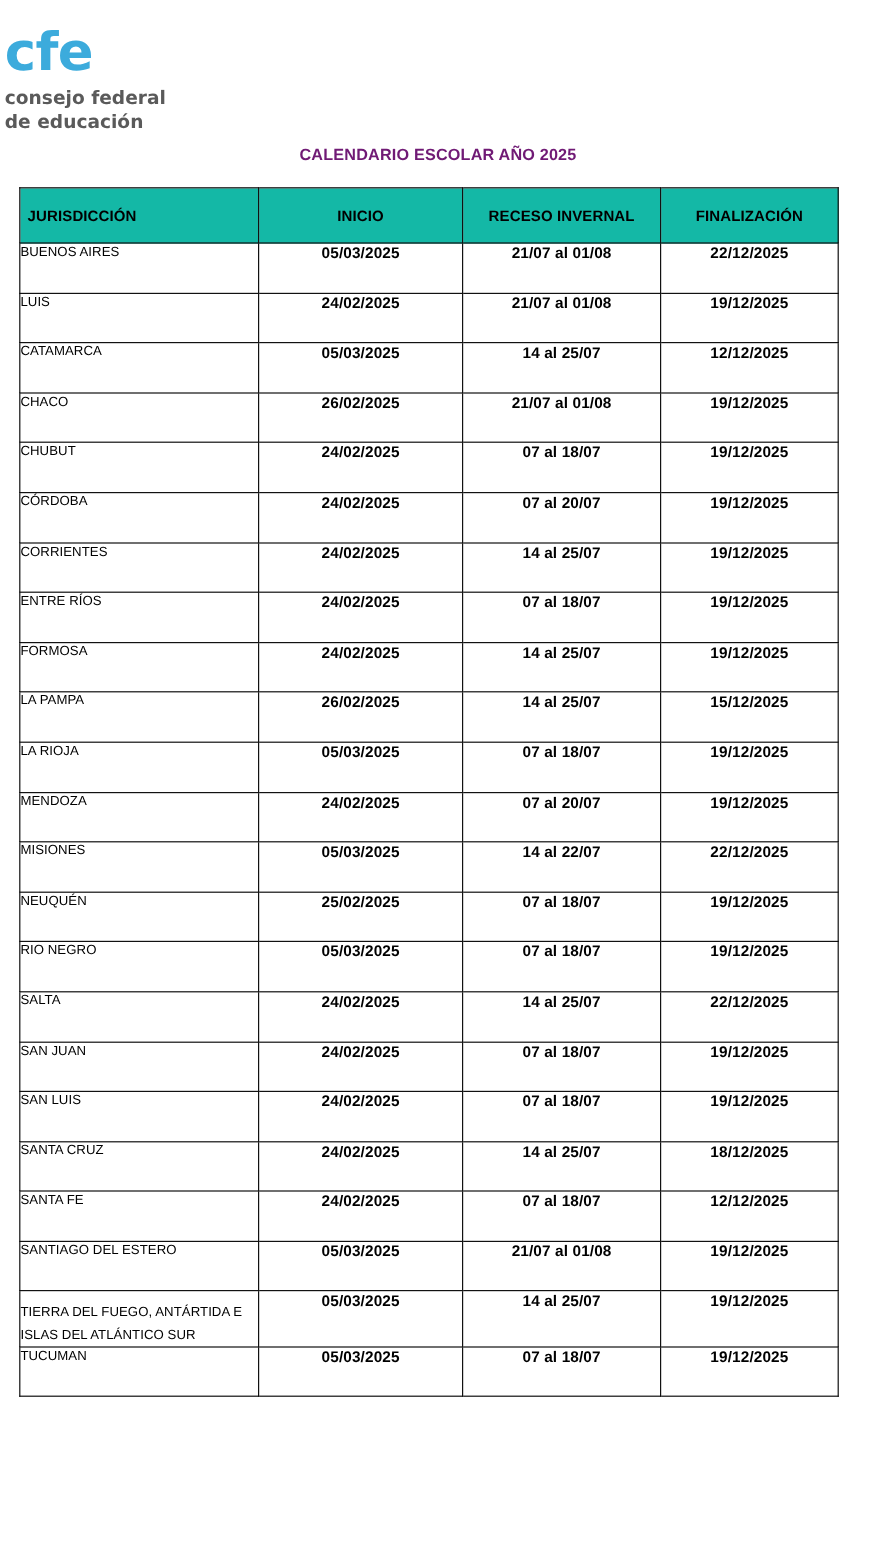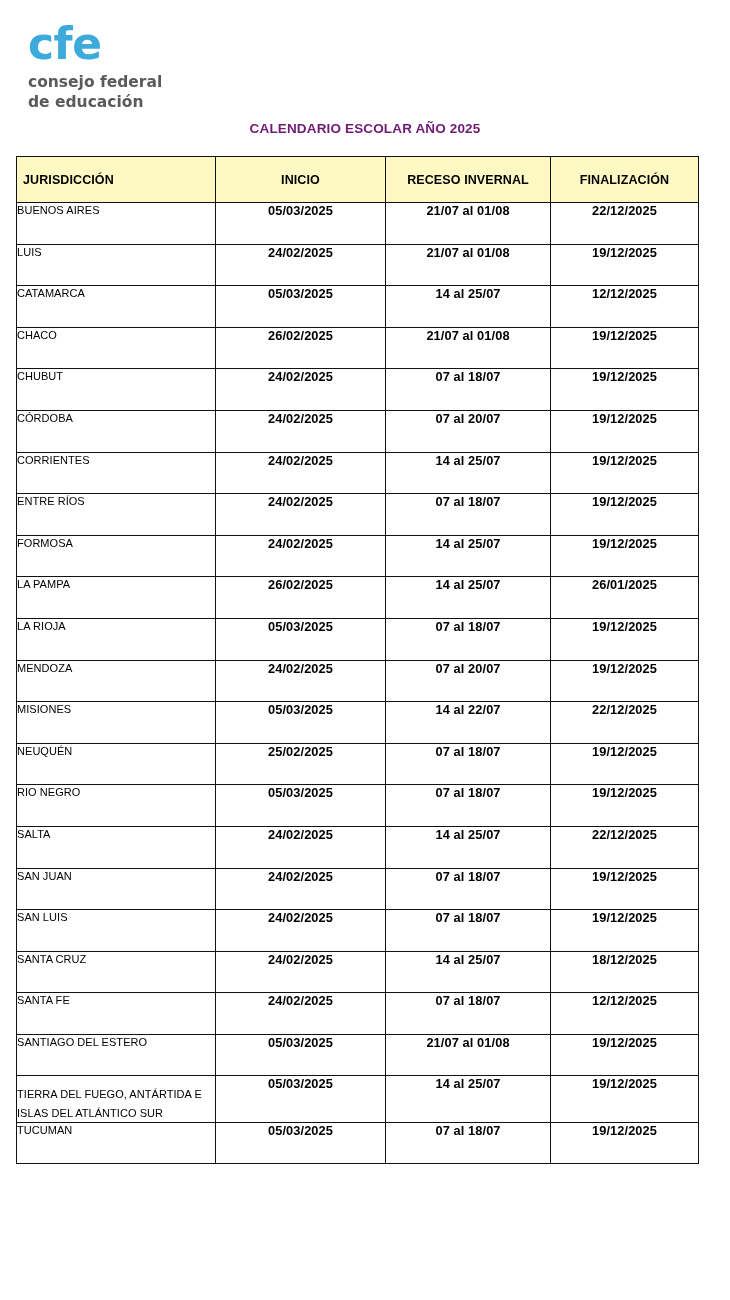--- a/index.html
+++ b/index.html
@@ -13,21 +13,21 @@
     height: 1300px;
     font-family: "Liberation Sans", sans-serif;
     color: #000000;
     overflow: hidden;
     position: relative;
   }
 
   
   #logo-block {
     position: absolute;
-    left: 28px;
+    left: 4px;
     top: 22px;
     width: 260px;
   }
   #logo-mark {
     font-family: "DejaVu Sans", sans-serif;
     font-size: 44px;
     font-weight: 700;
     line-height: 1.0;
     color: #3cabdc;
     letter-spacing: -0.5px;
@@ -73,21 +73,21 @@
   table.calendar col.c-final  { width: 148px; }
 
   table.calendar th,
   table.calendar td {
     border: 1.6px solid #111111;
     padding: 0;
     vertical-align: top;
   }
 
   table.calendar thead th {
-    background: #fef9c3;
+    background: #14b8a6;
     height: 46px;
     font-size: 12.5px;
     font-weight: 700;
     text-align: center;
     vertical-align: middle;
     letter-spacing: 0.1px;
   }
   table.calendar thead th.th-juris {
     text-align: left;
     padding-left: 6px;
@@ -198,21 +198,21 @@
         <tr>
           <td class="cell-juris">FORMOSA</td>
           <td class="cell-data">24/02/2025</td>
           <td class="cell-data">14 al 25/07</td>
           <td class="cell-data">19/12/2025</td>
         </tr>
         <tr>
           <td class="cell-juris">LA PAMPA</td>
           <td class="cell-data">26/02/2025</td>
           <td class="cell-data">14 al 25/07</td>
-          <td class="cell-data">26/01/2025</td>
+          <td class="cell-data">15/12/2025</td>
         </tr>
         <tr>
           <td class="cell-juris">LA RIOJA</td>
           <td class="cell-data">05/03/2025</td>
           <td class="cell-data">07 al 18/07</td>
           <td class="cell-data">19/12/2025</td>
         </tr>
         <tr>
           <td class="cell-juris">MENDOZA</td>
           <td class="cell-data">24/02/2025</td>

